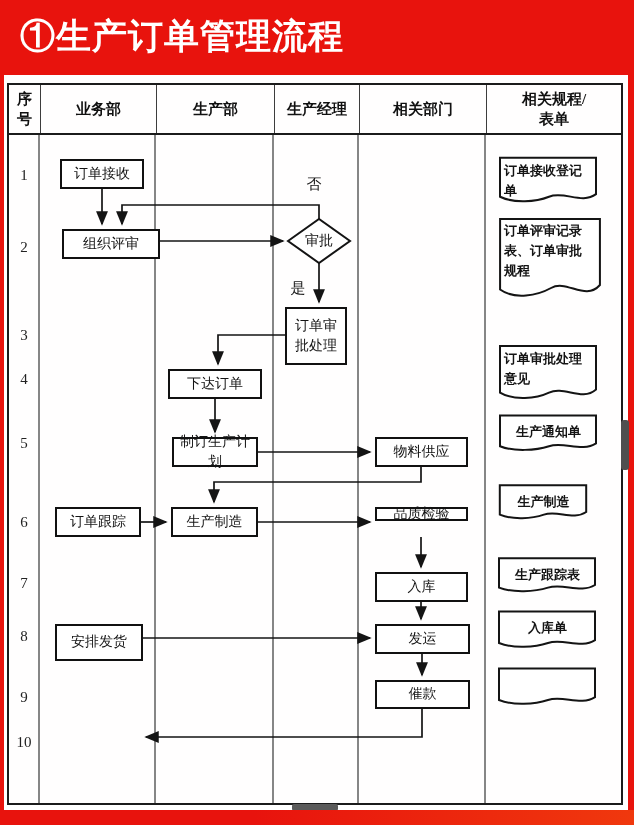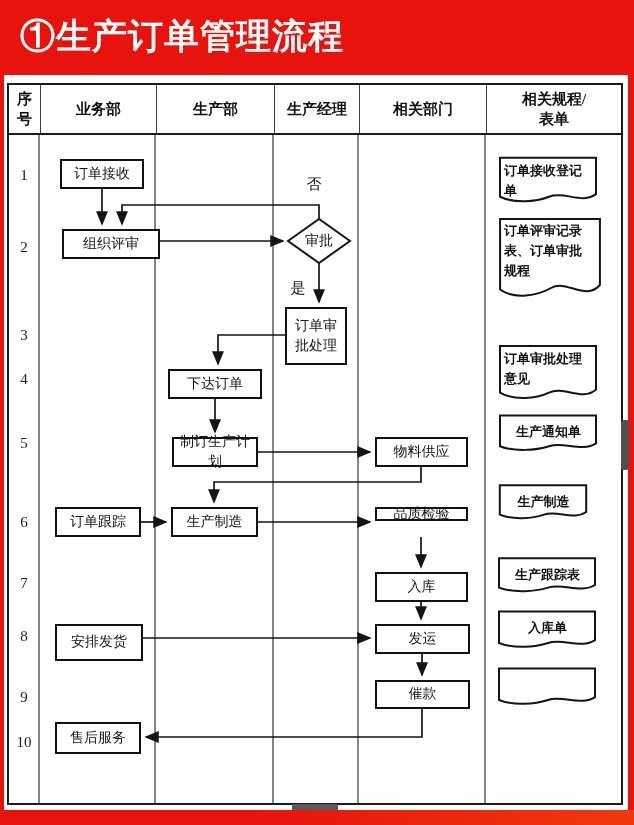--- a/index.html
+++ b/index.html
@@ -121,21 +121,20 @@
         <div class="node" style="left:159px;top:234px;width:94px;height:30px">下达订单</div>
         <div class="node" style="left:163px;top:302px;width:86px;height:30px">制订生产计划</div>
         <div class="node" style="left:366px;top:302px;width:93px;height:30px">物料供应</div>
         <div class="node" style="left:46px;top:372px;width:86px;height:30px">订单跟踪</div>
         <div class="node" style="left:162px;top:372px;width:87px;height:30px">生产制造</div>
         <div class="node" style="left:366px;top:372px;width:93px;height:14px">品质检验</div>
         <div class="node" style="left:366px;top:437px;width:93px;height:30px">入库</div>
         <div class="node" style="left:46px;top:489px;width:88px;height:37px">安排发货</div>
         <div class="node" style="left:366px;top:489px;width:95px;height:30px">发运</div>
         <div class="node" style="left:366px;top:545px;width:95px;height:29px">催款</div>
-        <div class="node" style="left:46px;top:587px;width:86px;height:32px">售后服务</div>
 
         <span class="freelabel" style="left:290px;top:40px;width:30px">否</span>
         <span class="freelabel" style="left:277px;top:144px;width:24px">是</span>
 
         <div class="doc" style="left:489px;top:21px;width:100px;height:52px">
           <svg width="100" height="52" viewBox="0 0 100 60" preserveAspectRatio="none">
             <path d="M2,2 L98,2 L98,44 C84,56 66,40 51,47 C38,53 16,55 2,47 Z" fill="#fff" stroke="#141414" stroke-width="2" vector-effect="non-scaling-stroke"></path>
           </svg>
           <div class="doc-label">订单接收登记单</div>
         </div>

